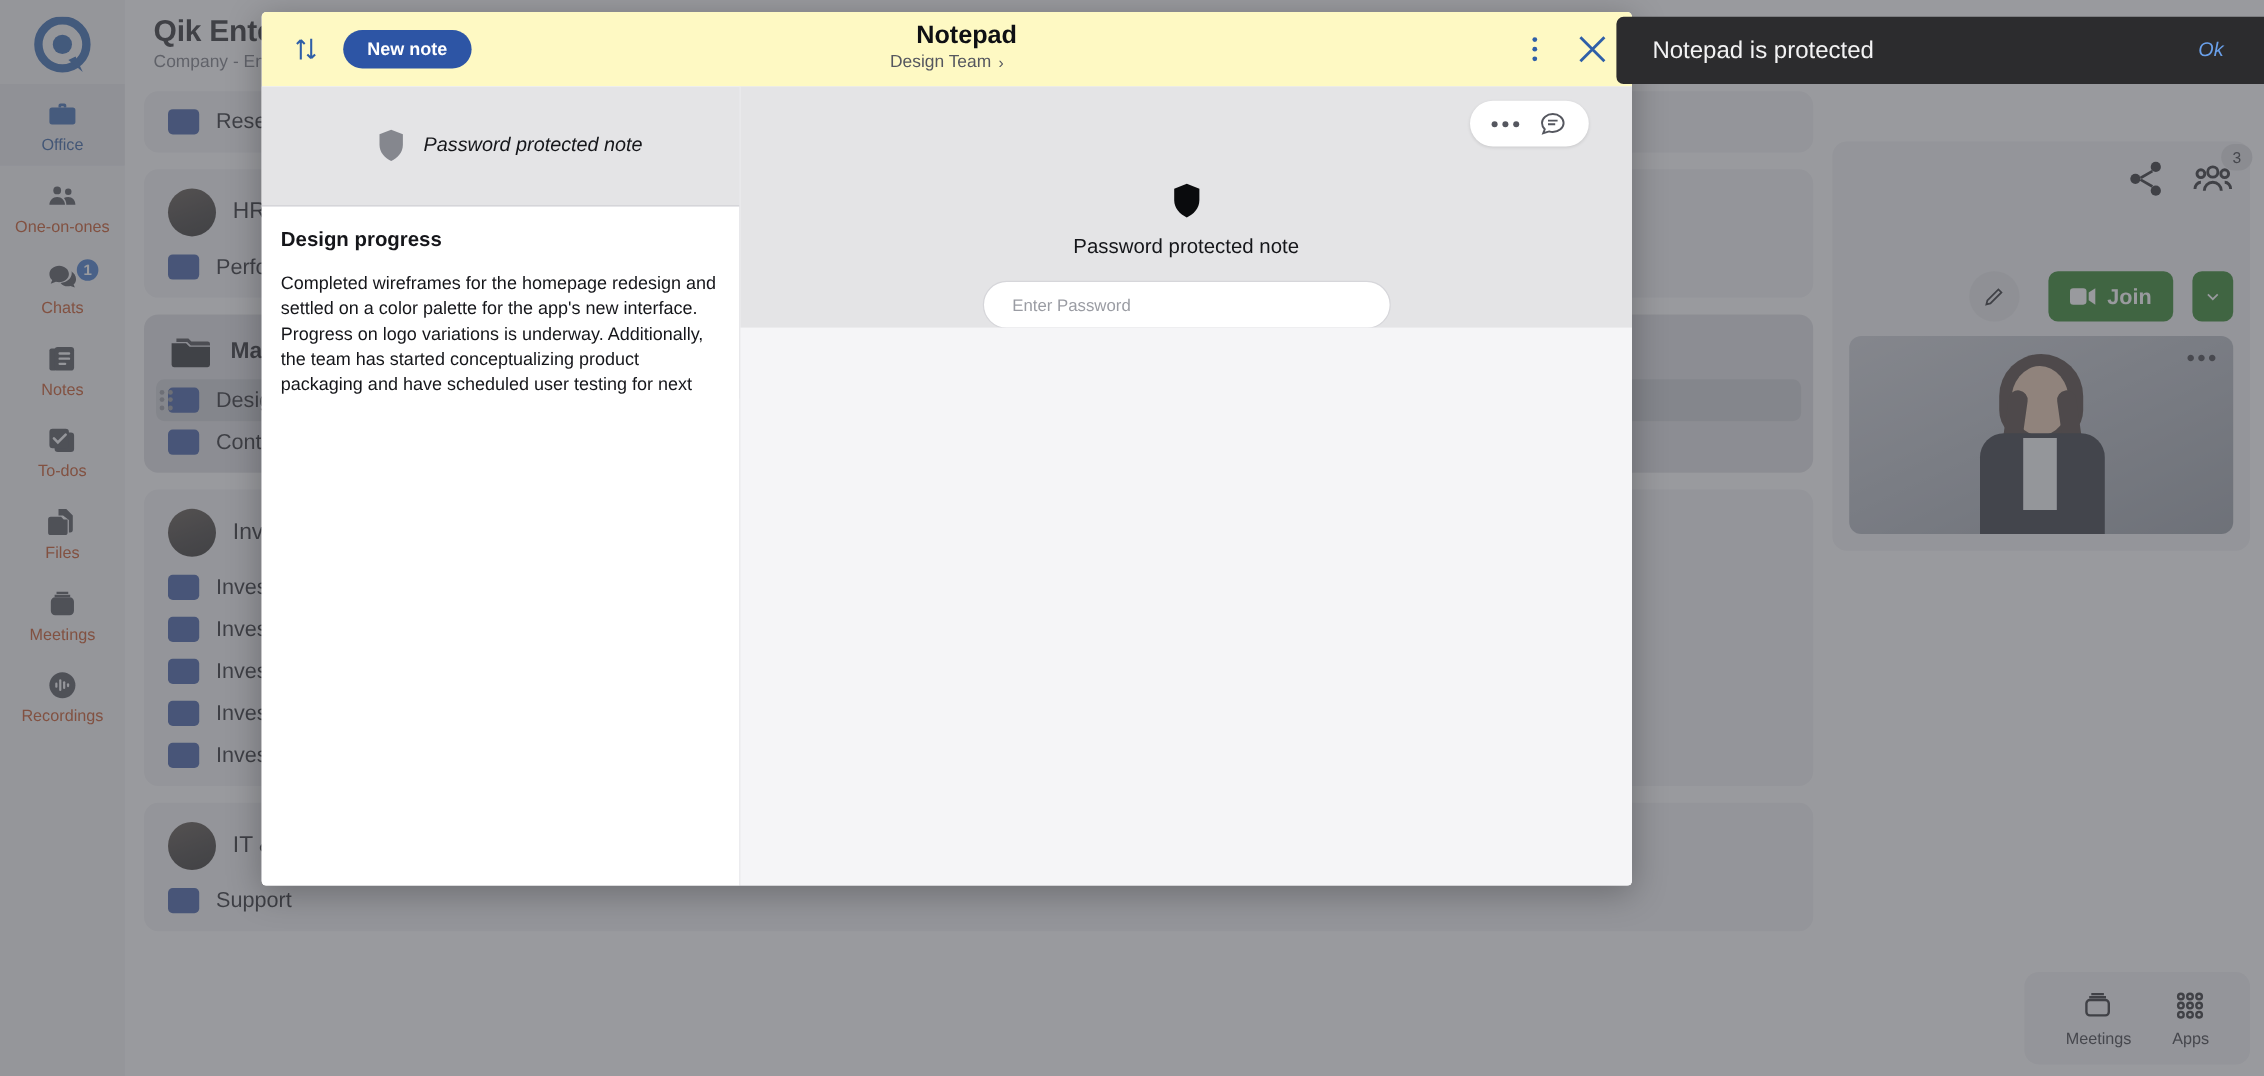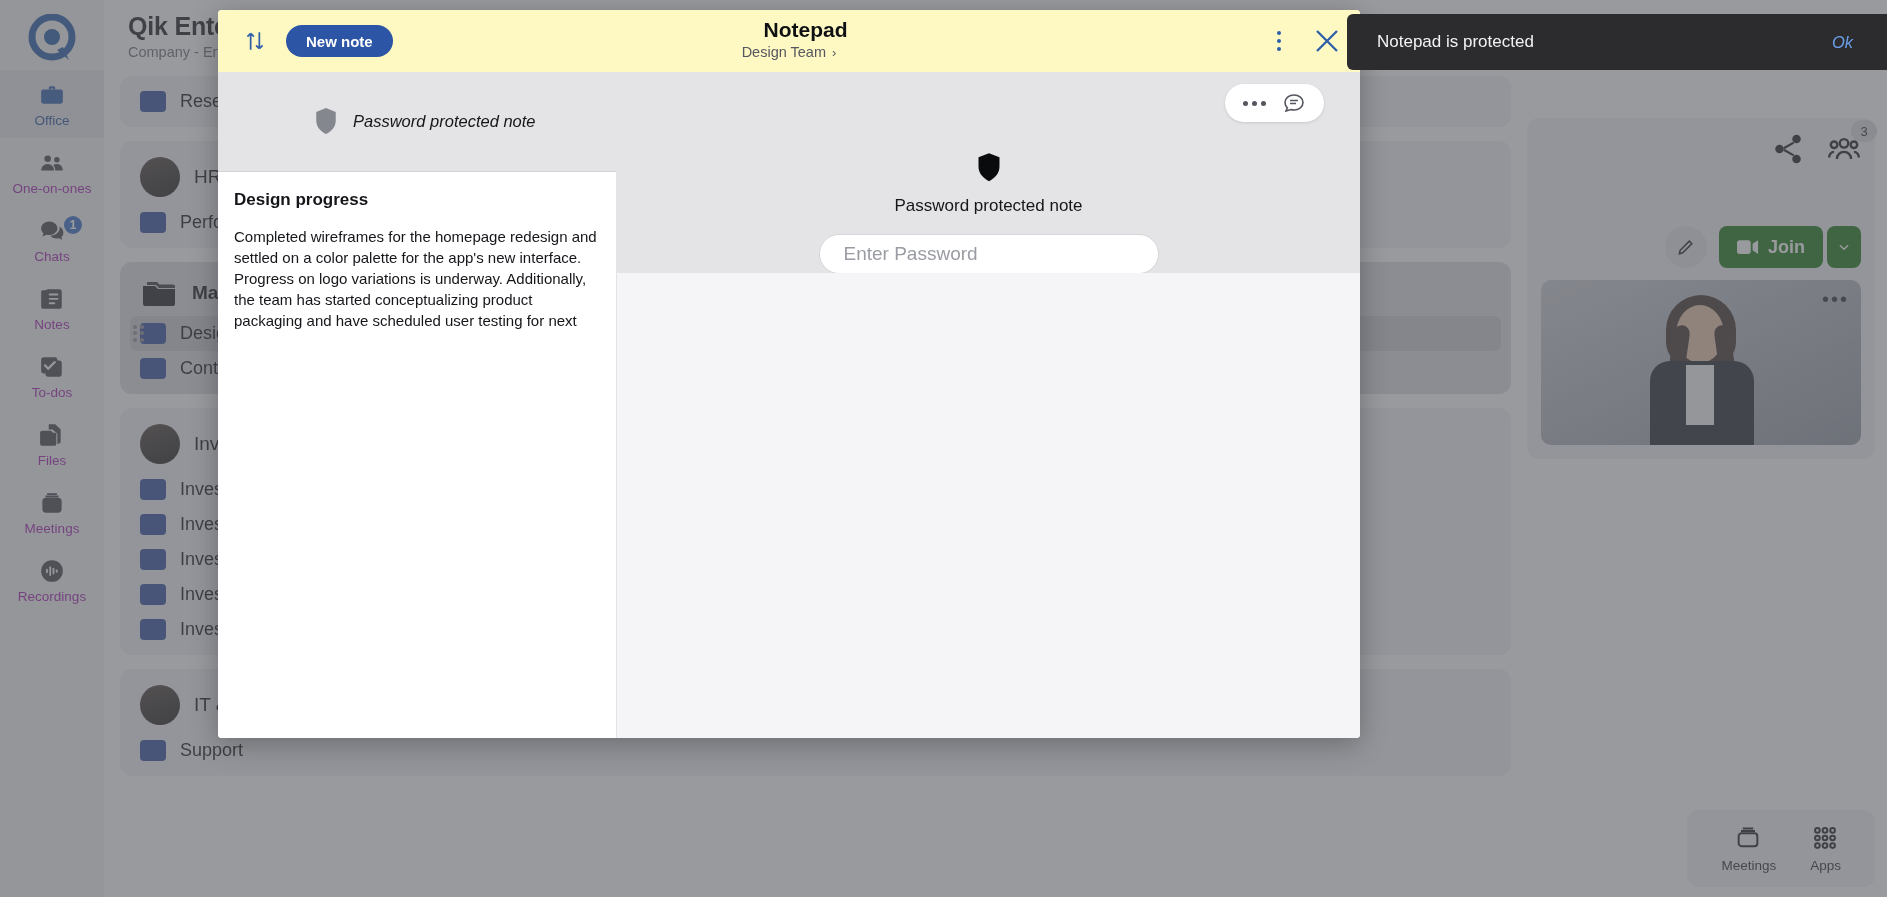--- a/index.html
+++ b/index.html
@@ -42,21 +42,21 @@
     cursor: pointer;
   }
   .rail-item.active { background: #e6e7ea; }
   .rail-icon {
     width: 28px; height: 28px;
     display: flex; align-items: center; justify-content: center;
     color: #3d3f45;
   }
   .rail-item.active .rail-icon { color: #2559a8; }
   .rail-label {
-    font-size: 13.5px; color: #a21caf; line-height: 1;
+    font-size: 13.5px; color: #c2410c; line-height: 1;
     white-space: nowrap;
   }
   .rail-item.active .rail-label { color: #1f4e96; }
   .rail-badge {
     position: absolute;
     top: 8px; left: 62px;
     min-width: 22px; height: 22px;
     border-radius: 11px;
     background: #2f6bc4;
     color: #fff; font-size: 12.5px; font-weight: bold;
@@ -119,21 +119,21 @@
     padding: 14px; margin-top: 108px;
   }
   .meet-toolbar { display: flex; justify-content: flex-end; align-items: flex-start; gap: 22px; height: 46px; }
   .ic-btn { width: 34px; height: 34px; color: #15161a; position: relative; cursor: pointer;}
   .ppl-badge {
     position: absolute; top: -12px; right: -16px;
     min-width: 26px; height: 22px; border-radius: 11px;
     background: #d9dadd; color: #26272c;
     font-size: 13px; display:flex; align-items:center; justify-content:center;
   }
-  .meet-actions { display: flex; align-items: center; justify-content: flex-end; gap: 12px; margin-top: 48px; }
+  .meet-actions { display: flex; align-items: center; justify-content: flex-end; gap: 24px; margin-top: 48px; }
   .round-btn {
     width: 42px; height: 42px; border-radius: 50%;
     background: #e4e5e8; color: #15161a;
     display: flex; align-items: center; justify-content: center;
     cursor: pointer;
   }
   .join-btn {
     height: 42px; border-radius: 8px;
     background: #16740f; color: #fff;
     font-size: 18px; font-weight: bold;
@@ -270,21 +270,21 @@
     display: flex; flex-direction: column; align-items: center;
   }
   .shield-black { width: 28px; height: 32px; color: #0a0b0d; }
   .pw-label { font-size: 17px; color: #15161a; margin-top: 12px; }
   .pw-input {
     margin-top: 18px;
     width: 340px; height: 40px;
     border-radius: 20px; border: 1px solid #d6d6da;
     background: #fff;
     padding: 0 24px;
-    font-size: 19px; color: #15161a;
+    font-size: 14px; color: #15161a;
     font-family: "Liberation Sans", sans-serif;
     outline: none;
   }
   .pw-input::placeholder { color: #9a9ca3; }
   .submit-btn {
     margin-top: 17px;
     height: 31px; border-radius: 16px;
     border: 1px solid #a9b6cf; background: #f5f5f7;
     color: #2d55a5; font-size: 15.5px;
     padding: 0 18px; cursor: pointer;
@@ -296,21 +296,21 @@
   
   .toast {
     position: absolute;
     left: 1347px; top: 14px;
     width: 540px; height: 56px;
     background: #2c2c2e;
     border-radius: 6px 0 0 6px;
     display: flex; align-items: center;
     padding: 0 34px 0 30px;
   }
-  .toast-msg { font-size: 17px; color: #f2f2f3; }
+  .toast-msg { font-size: 20px; color: #f2f2f3; }
   .toast-ok { margin-left: auto; font-size: 16.5px; color: #6aa0ea; cursor: pointer; font-style: italic; }
 </style>
 </head>
 <body>
 
 <div id="root">
 
   <div class="bg-app">
 
     <div class="rail">

